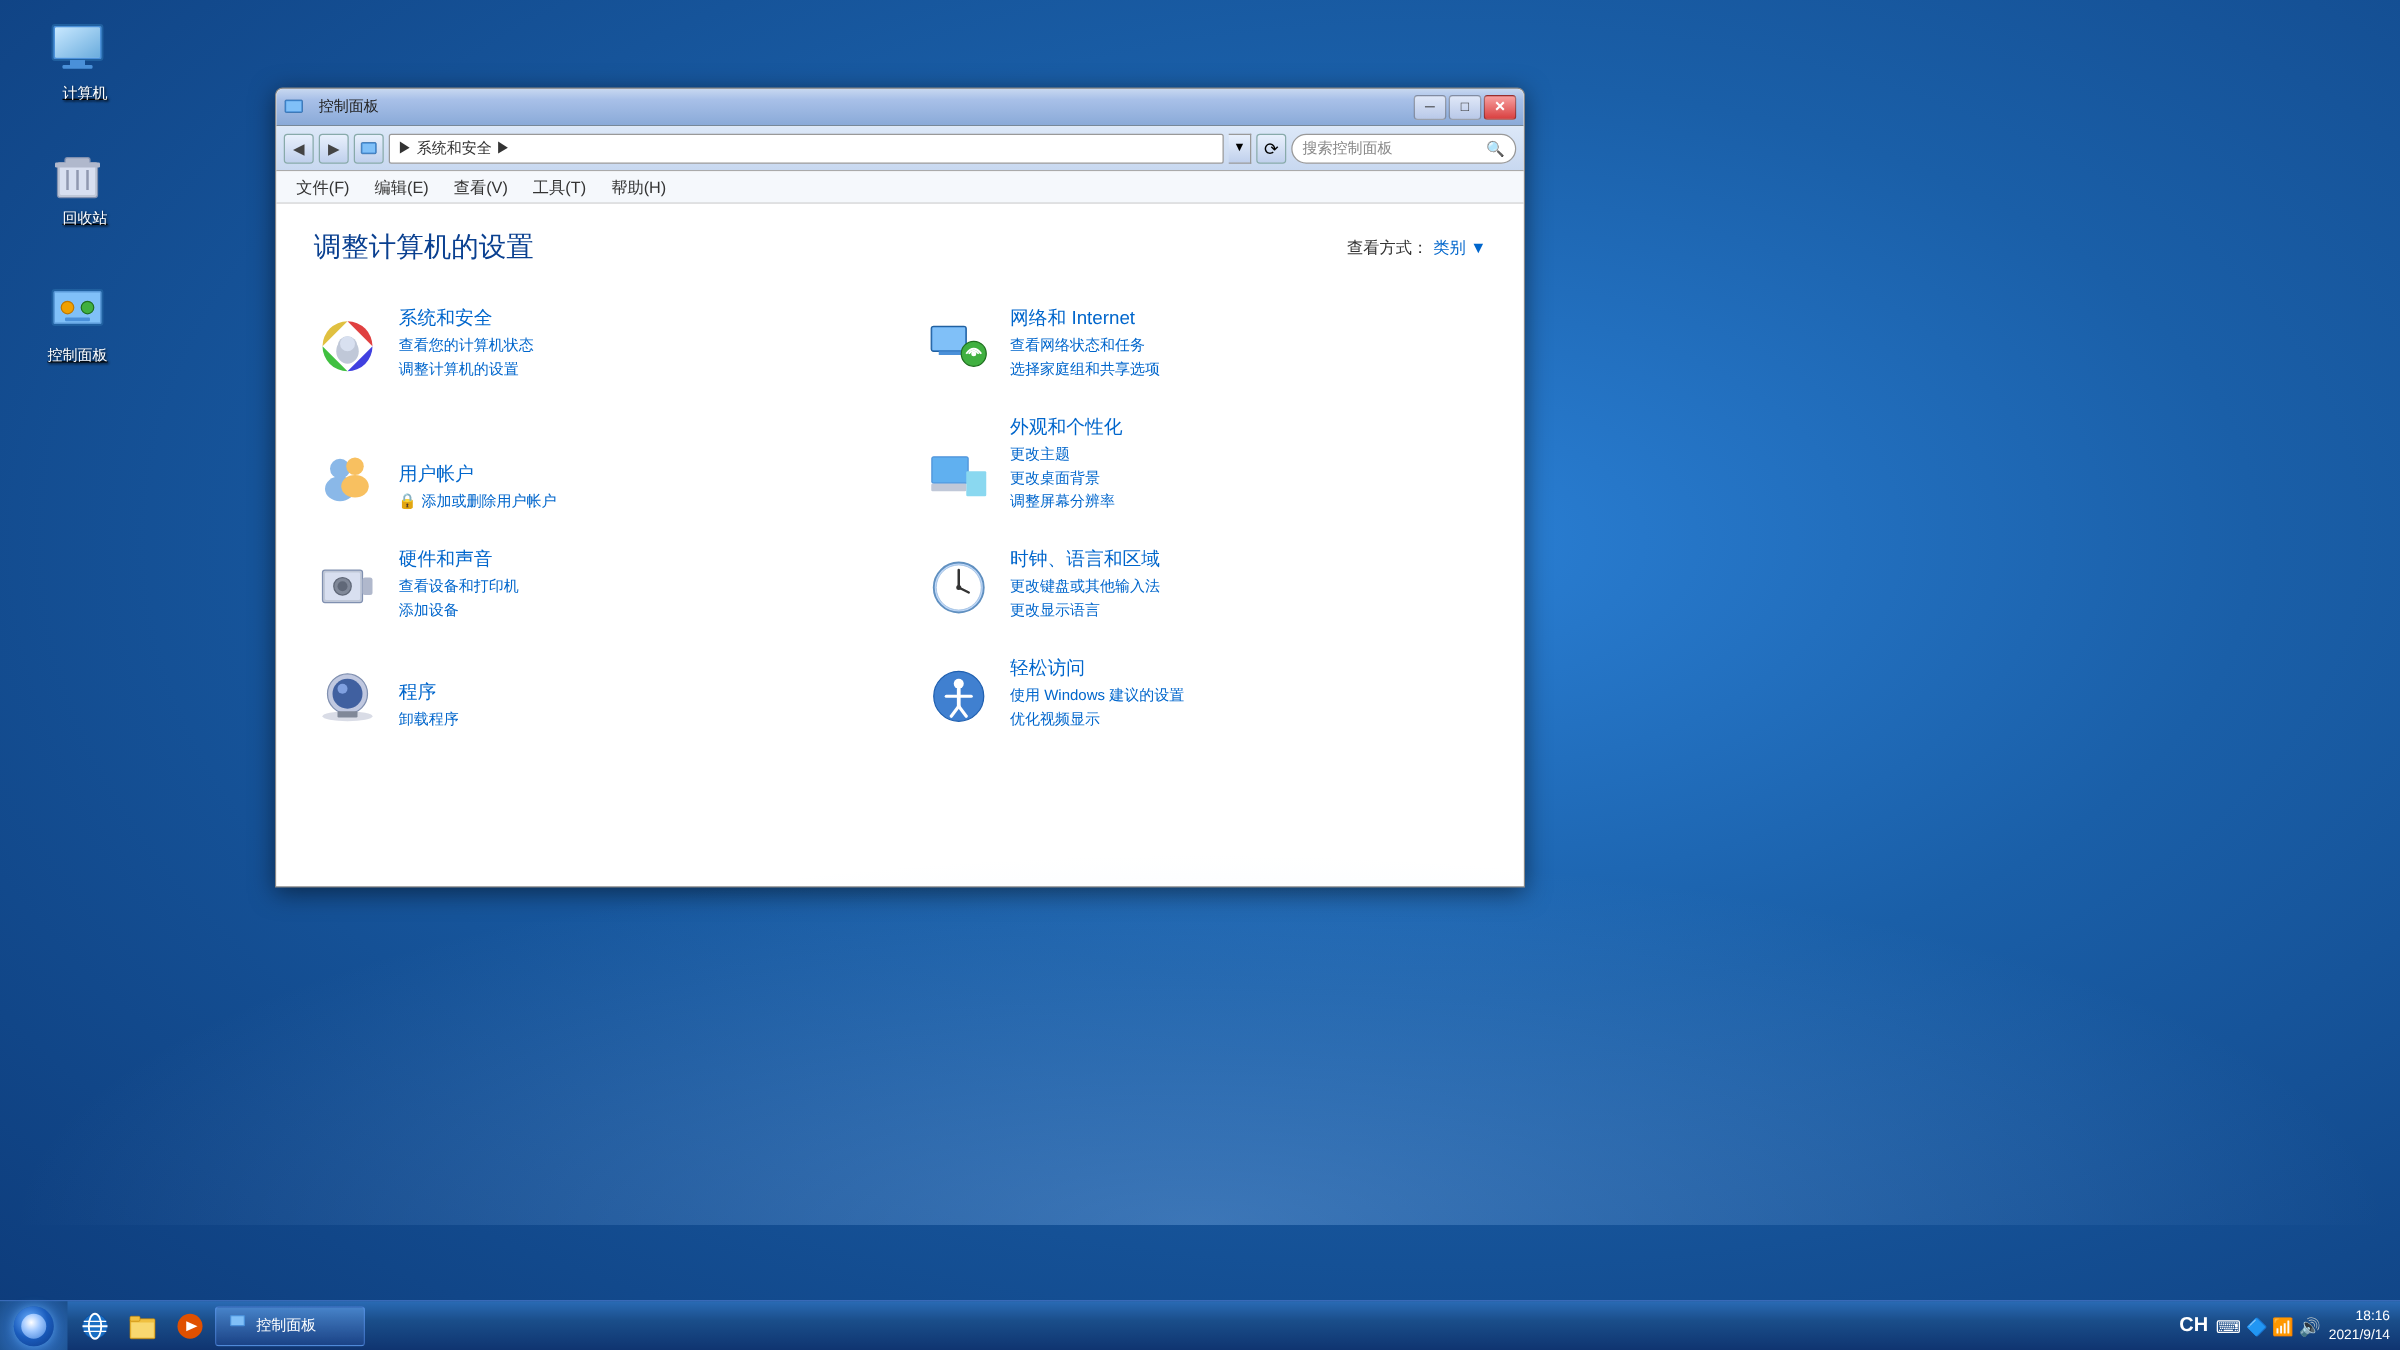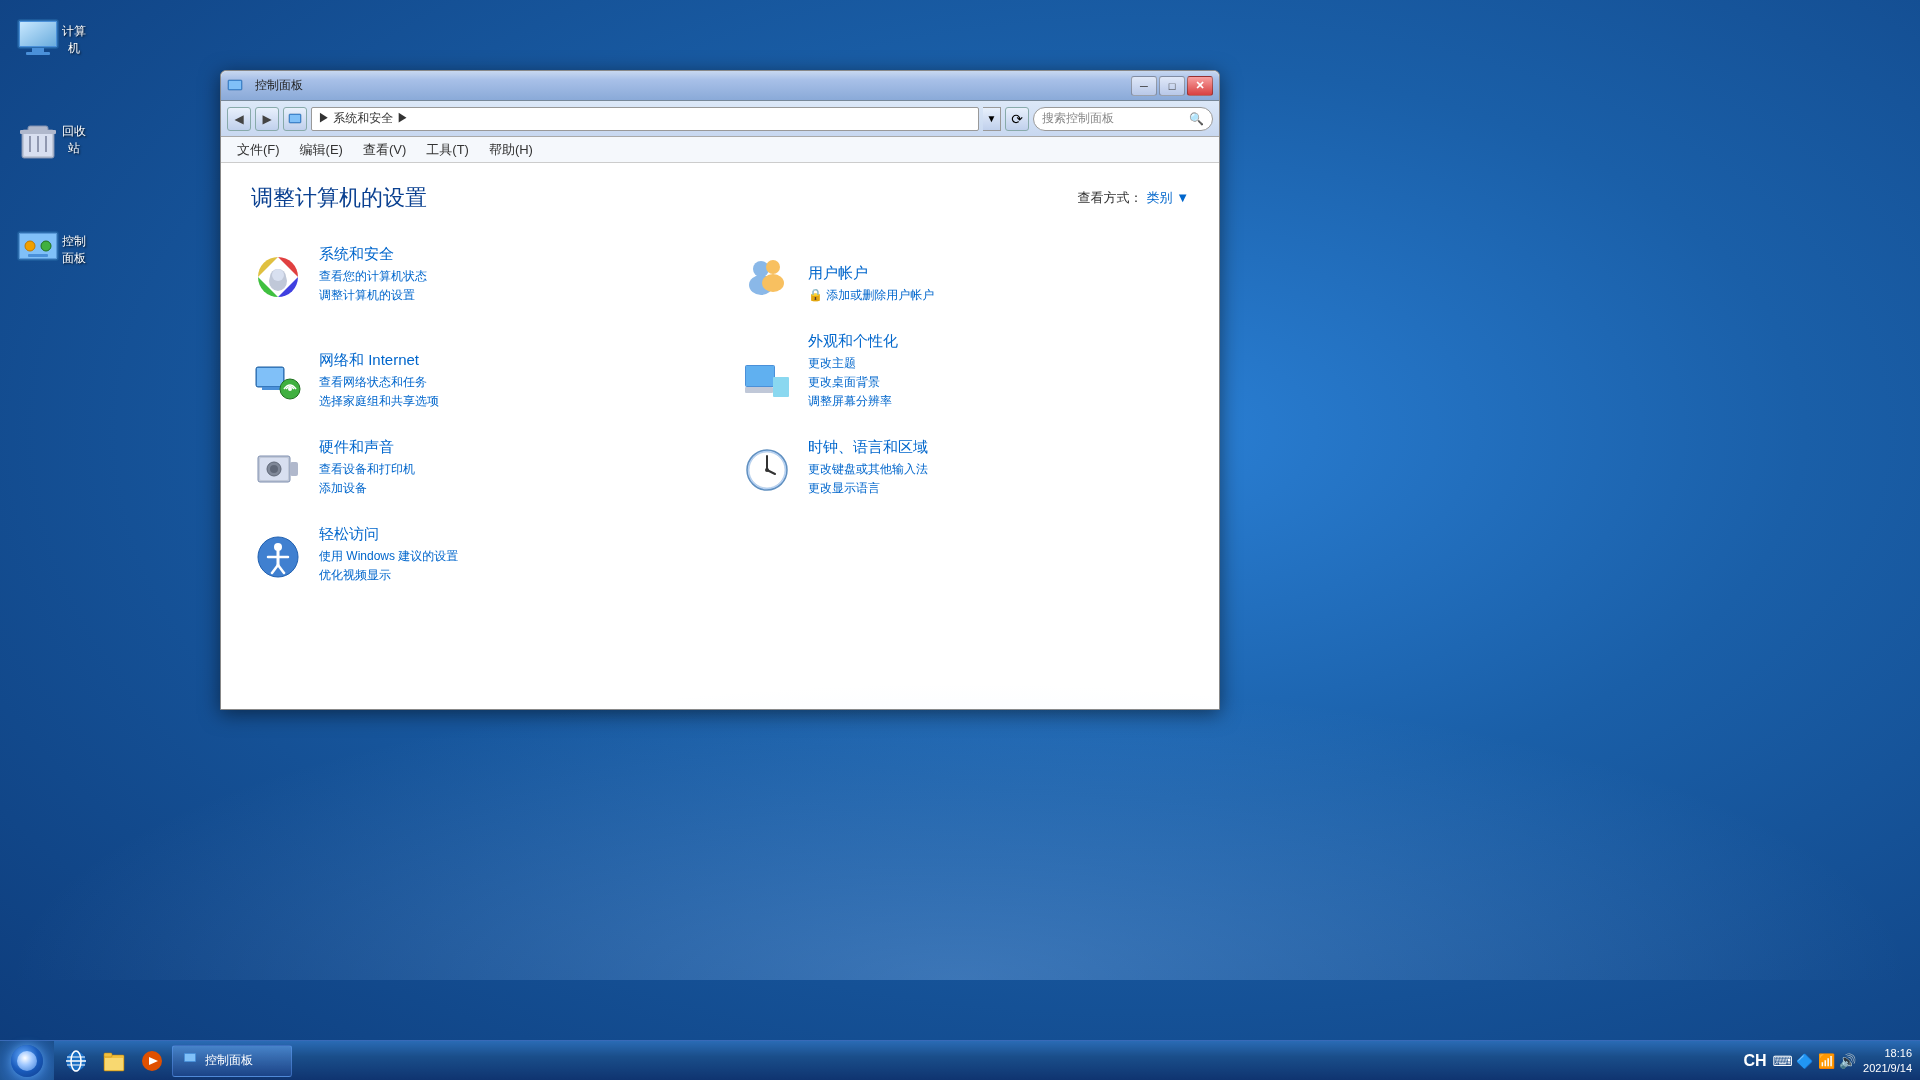--- a/index.html
+++ b/index.html
@@ -28,25 +28,26 @@
       left: 0;
       right: 0;
       height: 300px;
       background: radial-gradient(ellipse at 50% 100%, rgba(150,200,255,0.3) 0%, transparent 70%);
     }
 
     
     .desktop-icon {
       position: absolute;
       display: flex;
-      flex-direction: row;
-      align-items: center;
+      flex-direction: column;
+      align-items: flex-end;
       width: 80px;
       cursor: pointer;
       padding: 4px;
+      text-decoration: underline;
     }
     .desktop-icon .icon-img {
       width: 48px;
       height: 48px;
       display: flex;
       align-items: center;
       justify-content: center;
       font-size: 36px;
     }
     .desktop-icon .icon-label {
@@ -510,51 +511,51 @@
             <div class="sub-links">
               <a>查看您的计算机状态</a>
               <a>调整计算机的设置</a>
             </div>
           </div>
         </div>
 
         <div class="cp-item">
           <div class="cp-icon">
             <svg width="48" height="48" viewBox="0 0 48 48">
-              <circle cx="18" cy="16" r="8" fill="#8ab8e8"></circle>
-              <ellipse cx="18" cy="32" rx="12" ry="10" fill="#8ab8e8"></ellipse>
-              <circle cx="30" cy="14" r="7" fill="#f8c060"></circle>
-              <ellipse cx="30" cy="30" rx="11" ry="9" fill="#f8c060"></ellipse>
-            </svg>
-          </div>
-          <div class="cp-text">
-            <h3>用户帐户</h3>
-            <div class="sub-links">
-              <a>🔒 添加或删除用户帐户</a>
-            </div>
-          </div>
-        </div>
-
-        <div class="cp-item">
-          <div class="cp-icon">
-            <svg width="48" height="48" viewBox="0 0 48 48">
               <rect x="2" y="8" width="28" height="20" rx="2" fill="#4a90d9" stroke="#2060a0" stroke-width="1"></rect>
               <rect x="3" y="9" width="26" height="18" fill="#80c0f8"></rect>
               <rect x="8" y="28" width="18" height="3" fill="#4a90d9"></rect>
               <circle cx="36" cy="30" r="10" fill="#40b040" stroke="#207020" stroke-width="1"></circle>
               <path d="M30 30 Q36 22 42 30" stroke="white" stroke-width="1.5" fill="none"></path>
               <path d="M32 30 Q36 25 40 30" stroke="white" stroke-width="1.5" fill="none"></path>
               <circle cx="36" cy="30" r="2" fill="white"></circle>
             </svg>
           </div>
           <div class="cp-text">
             <h3>网络和 Internet</h3>
             <div class="sub-links">
               <a>查看网络状态和任务</a>
               <a>选择家庭组和共享选项</a>
+            </div>
+          </div>
+        </div>
+
+        <div class="cp-item">
+          <div class="cp-icon">
+            <svg width="48" height="48" viewBox="0 0 48 48">
+              <circle cx="18" cy="16" r="8" fill="#8ab8e8"></circle>
+              <ellipse cx="18" cy="32" rx="12" ry="10" fill="#8ab8e8"></ellipse>
+              <circle cx="30" cy="14" r="7" fill="#f8c060"></circle>
+              <ellipse cx="30" cy="30" rx="11" ry="9" fill="#f8c060"></ellipse>
+            </svg>
+          </div>
+          <div class="cp-text">
+            <h3>用户帐户</h3>
+            <div class="sub-links">
+              <a>🔒 添加或删除用户帐户</a>
             </div>
           </div>
         </div>
 
         <div class="cp-item">
           <div class="cp-icon">
             <svg width="48" height="48" viewBox="0 0 48 48">
               <rect x="2" y="6" width="30" height="22" rx="2" fill="#4a90d9"></rect>
               <rect x="3" y="7" width="28" height="20" fill="#60b0f0"></rect>
               <rect x="30" y="18" width="16" height="20" rx="1" fill="#8ad8f0"></rect>
@@ -602,20 +603,37 @@
           </div>
           <div class="cp-text">
             <h3>时钟、语言和区域</h3>
             <div class="sub-links">
               <a>更改键盘或其他输入法</a>
               <a>更改显示语言</a>
             </div>
           </div>
         </div>
 
+        <div class="cp-item">
+          <div class="cp-icon">
+            <svg width="48" height="48" viewBox="0 0 48 48">
+              <ellipse cx="24" cy="40" rx="20" ry="4" fill="#a0a8c0" opacity="0.4"></ellipse>
+              <circle cx="24" cy="22" r="16" fill="#c0c8e0" stroke="#8090b0" stroke-width="1"></circle>
+              <circle cx="24" cy="22" r="12" fill="#4060a0"></circle>
+              <circle cx="20" cy="18" r="4" fill="#80a0e0"></circle>
+              <rect x="16" y="36" width="16" height="5" rx="1" fill="#808898"></rect>
+            </svg>
+          </div>
+          <div class="cp-text">
+            <h3>程序</h3>
+            <div class="sub-links">
+              <a>卸载程序</a>
+            </div>
+          </div>
+        </div>
 
         <div class="cp-item">
           <div class="cp-icon">
             <svg width="48" height="48" viewBox="0 0 48 48">
               <circle cx="24" cy="24" r="20" fill="#4080d0" stroke="#2060b0" stroke-width="1"></circle>
               <circle cx="24" cy="14" r="4" fill="white"></circle>
               <line x1="24" y1="18" x2="24" y2="32" stroke="white" stroke-width="3" stroke-linecap="round"></line>
               <line x1="14" y1="24" x2="34" y2="24" stroke="white" stroke-width="2.5" stroke-linecap="round"></line>
               <line x1="24" y1="32" x2="18" y2="40" stroke="white" stroke-width="2.5" stroke-linecap="round"></line>
               <line x1="24" y1="32" x2="30" y2="40" stroke="white" stroke-width="2.5" stroke-linecap="round"></line>

